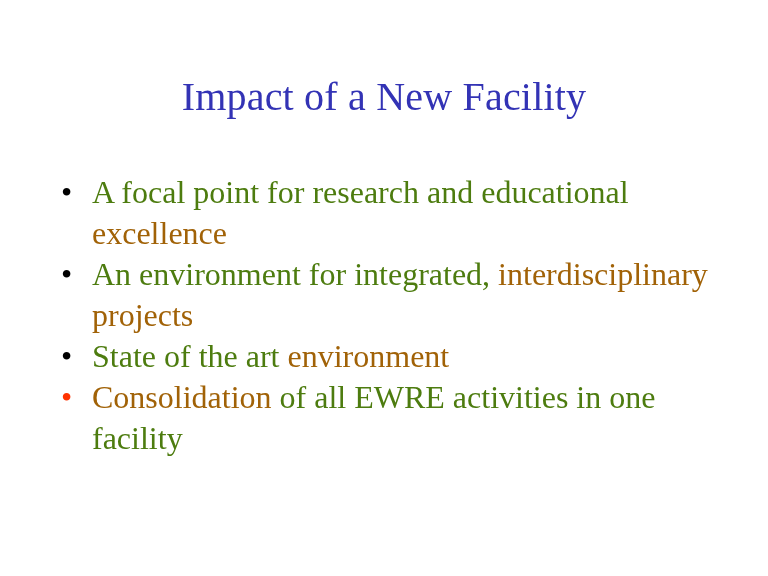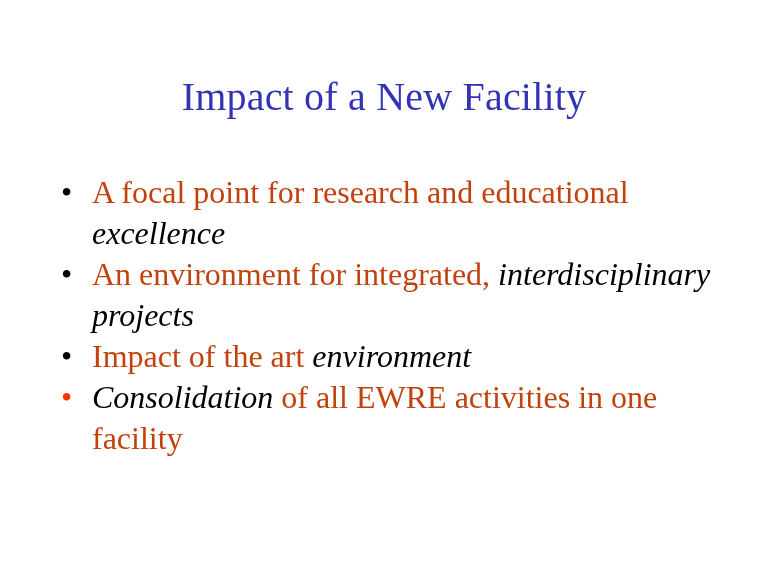--- a/index.html
+++ b/index.html
@@ -61,35 +61,34 @@
     font-size: 32px;
     line-height: 41px;
     text-align: left;
     color: #000000;
     user-select: none;
   }
   .bullet-marker.accent {
     color: #ff3300;
   }
   .run-accent {
-    color: #000000;
-    font-style: italic;
+    color: #a16207;
   }
   .run-default {
-    color: #c2410c;
+    color: #4d7c0f;
     margin-top: 16px;
   }
 </style>
 </head>
 <body>
 
 <div id="slide">
 
   <h1 id="slide-title">Impact of a New Facility</h1>
 
   <ul id="bullet-list">
       <li class="bullet-item"><span class="bullet-marker">•</span><span><span class="run-default">A focal point for research and educational </span><span class="run-accent">excellence</span></span></li>
       <li class="bullet-item"><span class="bullet-marker">•</span><span><span class="run-default">An environment for integrated, </span><span class="run-accent">interdisciplinary projects</span></span></li>
-      <li class="bullet-item"><span class="bullet-marker">•</span><span><span class="run-default">Impact of the art </span><span class="run-accent">environment</span></span></li>
+      <li class="bullet-item"><span class="bullet-marker">•</span><span><span class="run-default">State of the art </span><span class="run-accent">environment</span></span></li>
       <li class="bullet-item"><span class="bullet-marker accent">•</span><span><span class="run-accent">Consolidation</span><span class="run-default"> of all EWRE activities in one facility</span></span></li>
     </ul>
 
 </div>
 
 </body></html>

